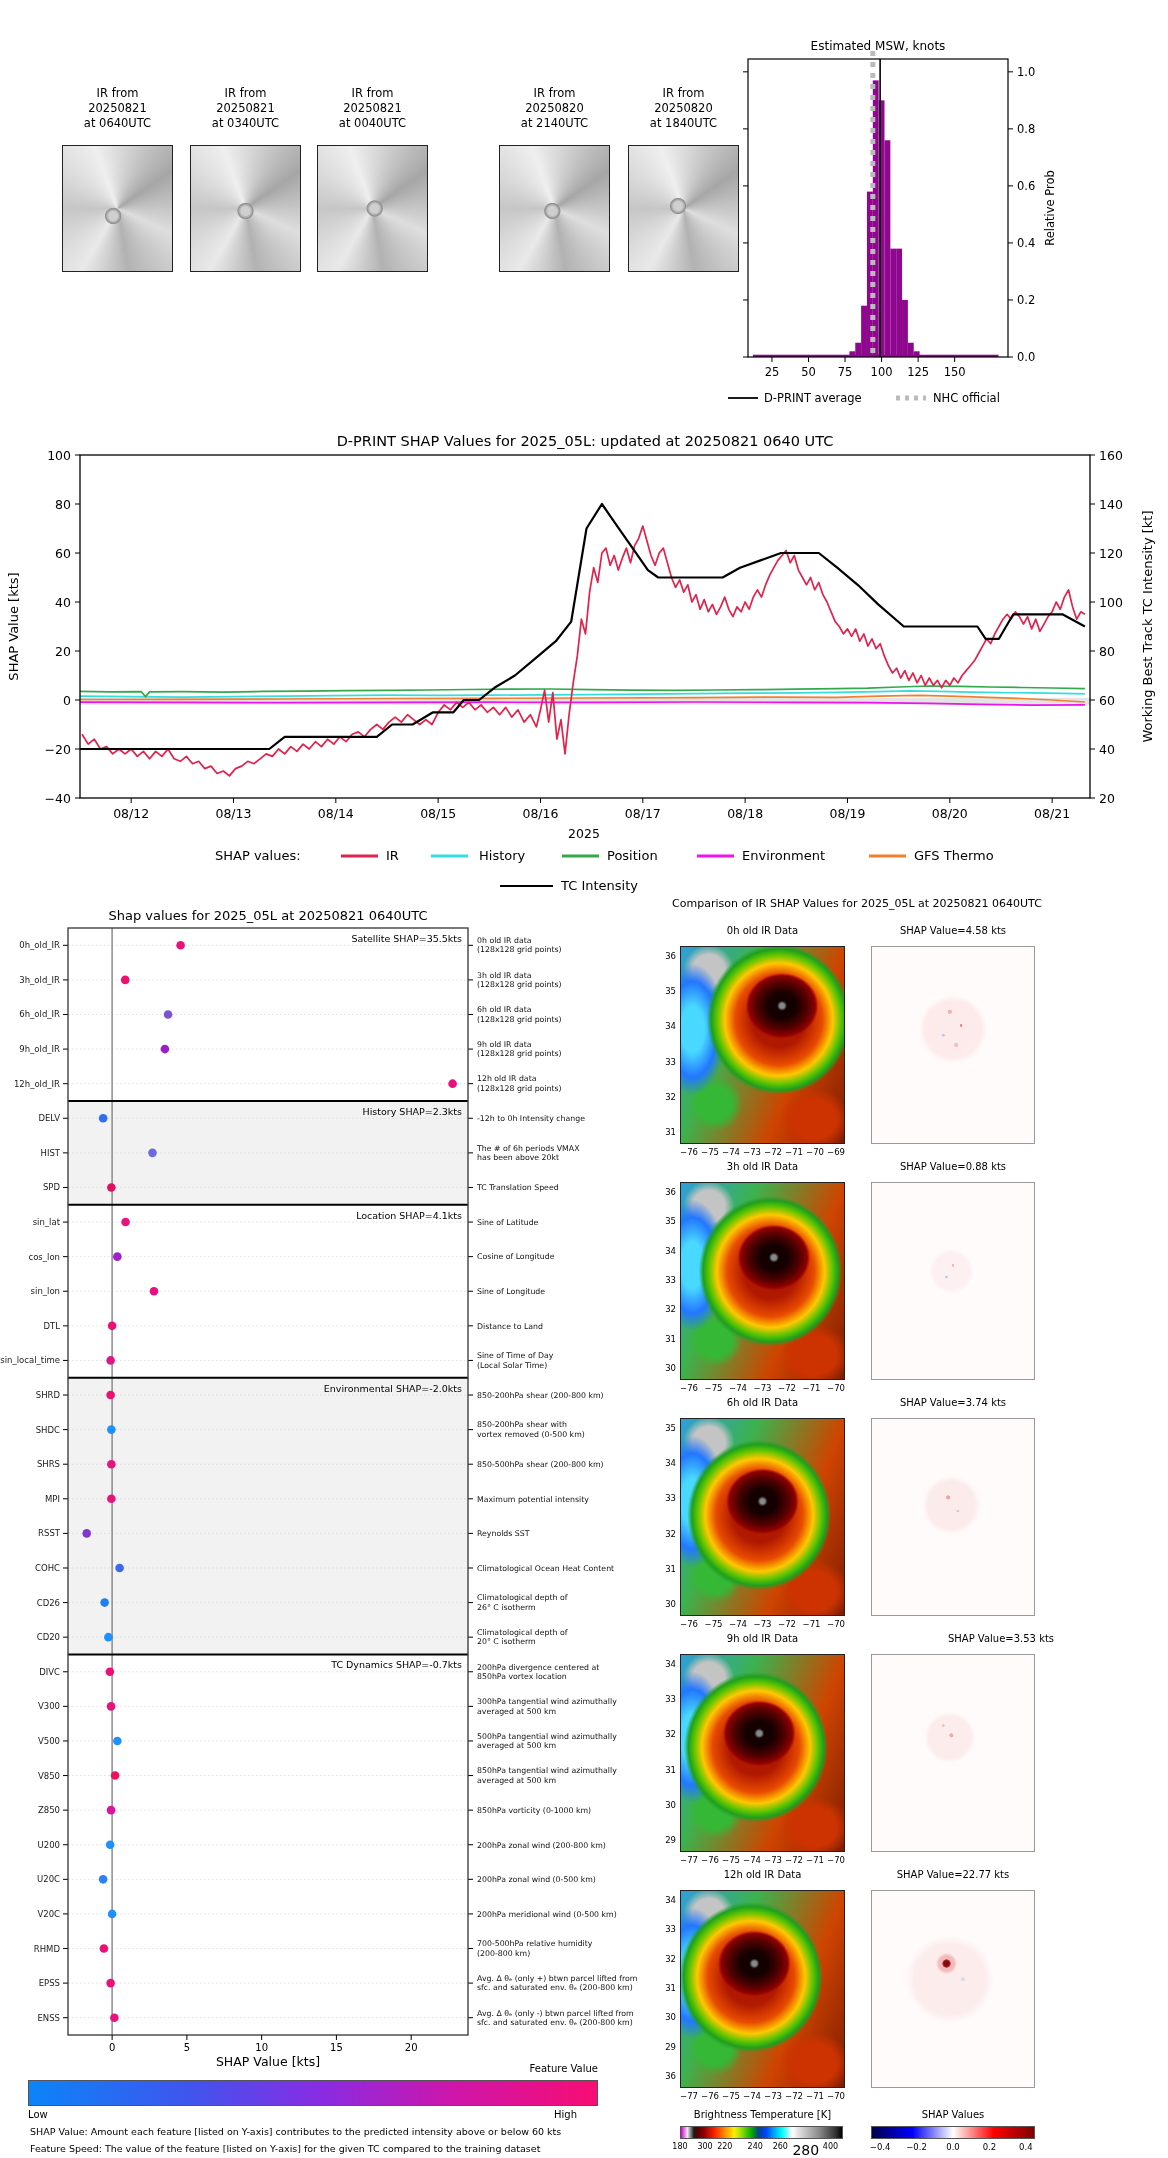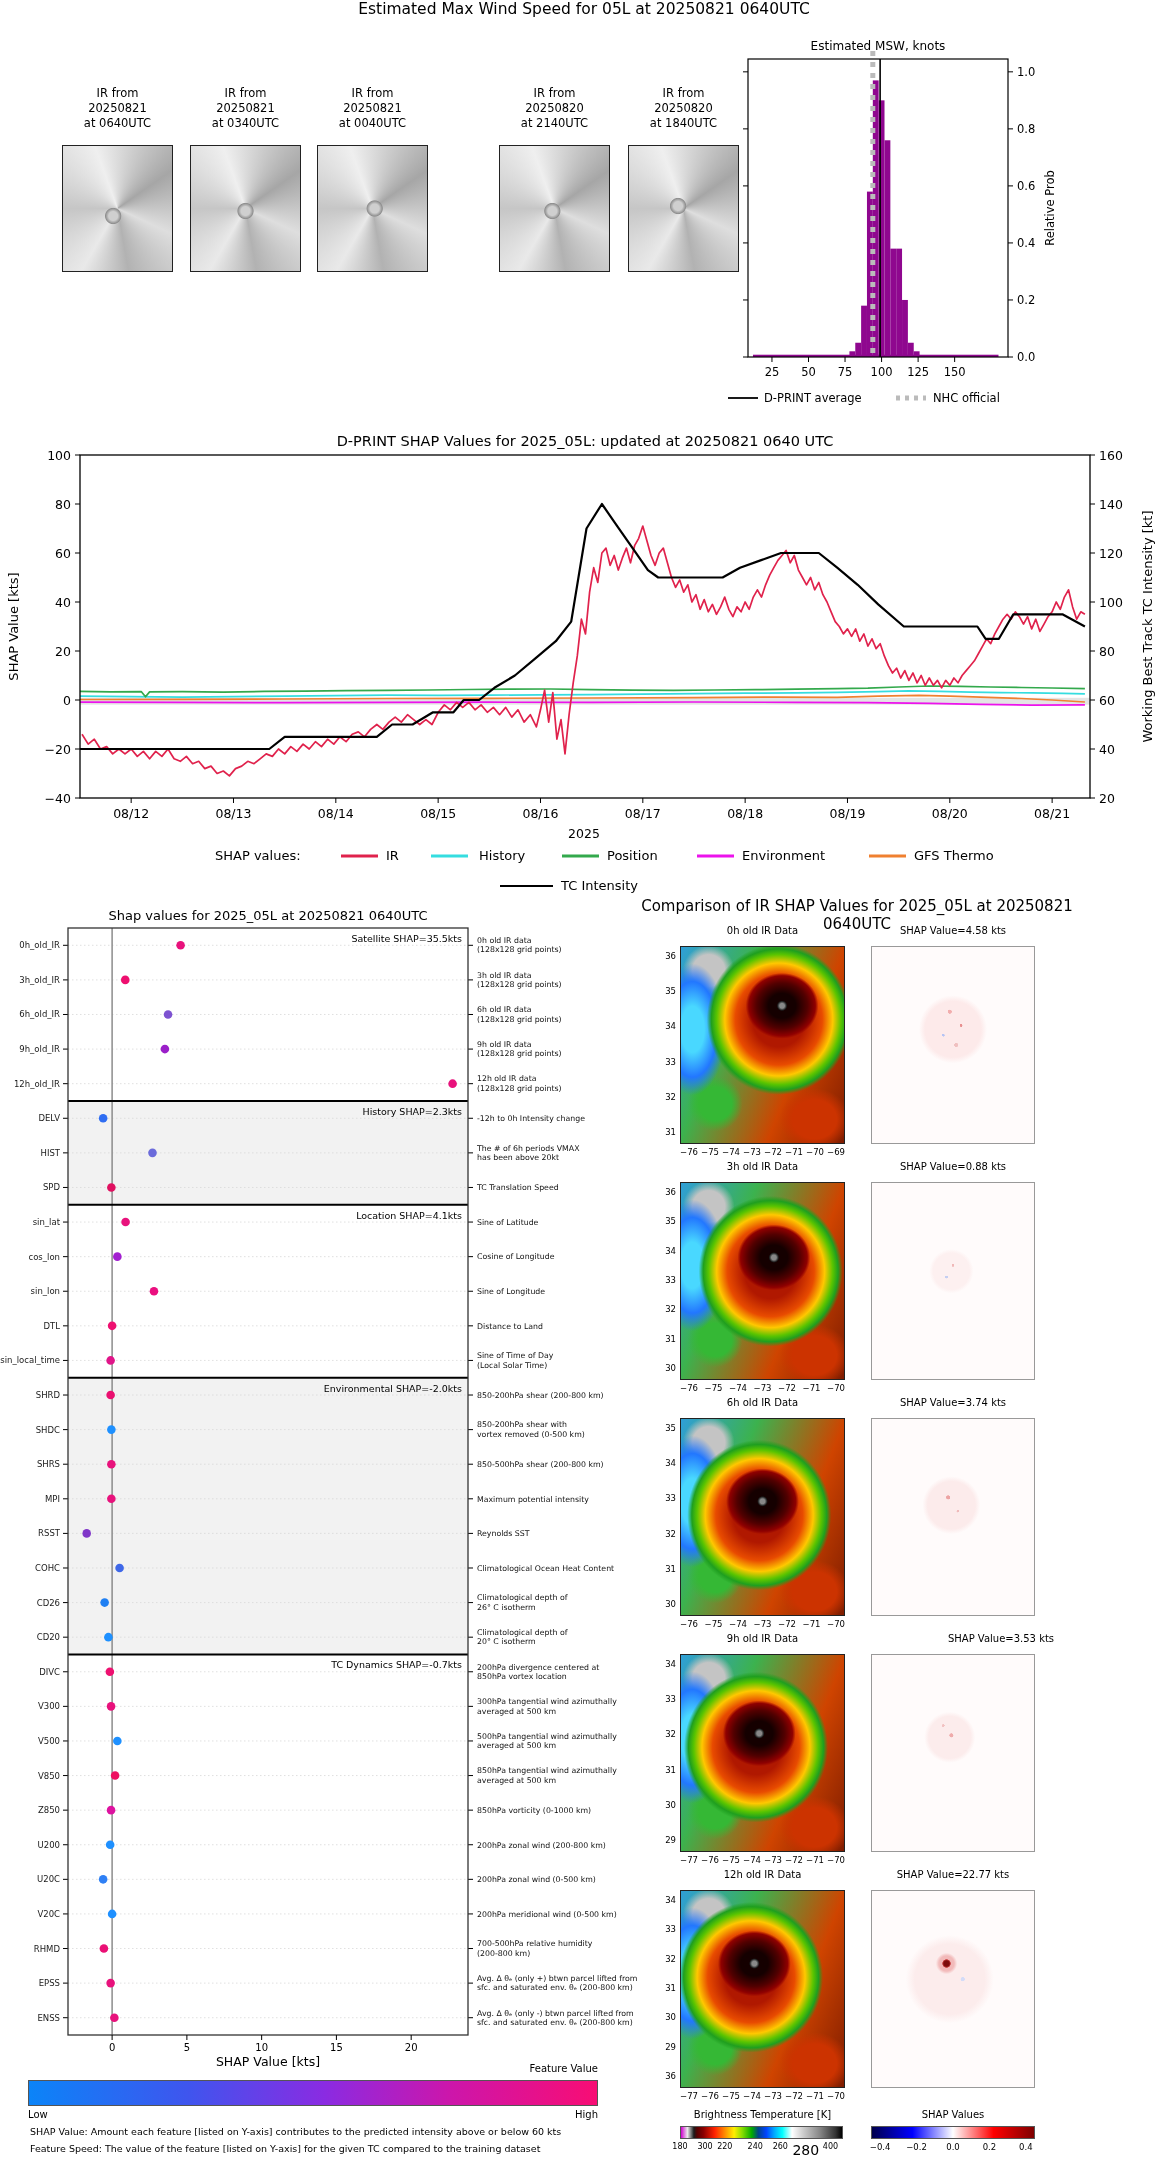--- a/index.html
+++ b/index.html
@@ -62,21 +62,20 @@
       radial-gradient(circle 50px at 48% 45%,#fcecec 0 70%,transparent 88%);}
   .cbar{position:absolute;border:1px solid #555;}
   #fv-bar{background:linear-gradient(90deg,#0b84f8 0%,#3f55ee 28%,#8a2be2 52%,#cc16ab 74%,#f80d74 100%);}
   #bt-bar{background:linear-gradient(90deg,#cf00cf 0%,#ebebeb 4%,#1a1a1a 8%,#550000 10%,#8b0000 14%,#ff2200 21%,#ff8800 27%,#ffee00 33%,#88dd00 38%,#00aa00 44%,#004488 48%,#0044ff 53%,#00aaff 58%,#00ffff 63%,#ffffff 69%,#cccccc 76%,#888888 86%,#333333 96%,#000000 100%);}
   #sv-bar{background:linear-gradient(90deg,#00004c 0%,#0000ff 25%,#ffffff 50%,#ff0000 75%,#7f0000 100%);}
 </style>
 </head>
 <body>
 
 <div id="root">
-  <div class="abs" style="left:0;top:8;width:1168px;text-align:center;font-size:15.5px;">Estimated Max Wind Speed for 05L at 20250821 0640UTC</div>
 
   <div id="thumbs" class="abs" style="left:0;top:0;">
       <div style="position: absolute; left: 50px; top: 86px; width: 135px; text-align: center; font-size: 11.5px; line-height: 1.32; white-space: pre-line;">IR from
 20250821
 at 0640UTC</div>
       <div class="thumb-img thumb-0" style="position: absolute; left: 62px; top: 145px; width: 111px; height: 127px;"></div>
       <div style="position: absolute; left: 178px; top: 86px; width: 135px; text-align: center; font-size: 11.5px; line-height: 1.32; white-space: pre-line;">IR from
 20250821
 at 0340UTC</div>
       <div class="thumb-img thumb-1" style="position: absolute; left: 190px; top: 145px; width: 111px; height: 127px;"></div>
@@ -462,28 +461,28 @@
       <text x="336.411214953271" y="1151" font-size="10" text-anchor="middle" fill="#000">15</text>
       <line x1="411.1775700934579" y1="1135" x2="411.1775700934579" y2="1140" stroke="#000"></line>
       <text x="411.1775700934579" y="1151" font-size="10" text-anchor="middle" fill="#000">20</text>
       <text x="268" y="1166" font-size="12.5" text-anchor="middle" fill="#000">SHAP Value [kts]</text>
       <text x="268" y="20" font-size="13" text-anchor="middle" fill="#000">Shap values for 2025_05L at 20250821 0640UTC</text>
     </svg>
 
   <div class="abs" style="left:448px;top:2063px;width:150px;text-align:right;font-size:10px;">Feature Value</div>
   <div id="fv-bar" class="cbar" style="left:28px;top:2080px;width:570px;height:26px;"></div>
   <div class="abs" style="left:28px;top:2109px;font-size:10px;">Low</div>
-  <div class="abs" style="left:498px;top:2109px;width:100px;text-align:right;font-size:10px;">High</div>
+  <div class="abs" style="left:477px;top:2109px;width:100px;text-align:right;font-size:10px;">High</div>
 
   <div class="abs" style="left:30px;top:2126px;width:620px;font-size:9.5px;">
     <span>SHAP Value: Amount each feature [listed on Y-axis] contributes to the predicted intensity above or below </span><span class="u">60 kts</span>
   </div>
   <div class="abs" style="left:30px;top:2143px;width:620px;font-size:9.5px;">Feature Speed: The value of the feature [listed on Y-axis] for the given TC compared to the training dataset</div>
 
-  <div class="abs" style="left:640px;top:897px;width:434px;text-align:center;font-size:15px;">Comparison of IR SHAP Values for 2025_05L at 20250821 0640UTC</div>
+  <div class="abs" style="left:640px;top:897px;width:434px;text-align:center;font-size:11px;">Comparison of IR SHAP Values for 2025_05L at 20250821 0640UTC</div>
   <div id="cmp" class="abs" style="left:0;top:0;">
       <div style="position: absolute; left: 680px; top: 925px; width: 165px; text-align: center; font-size: 10px;">0h old IR Data</div>
       <div style="position: absolute; left: 871px; top: 925px; width: 164px; text-align: center; font-size: 10px;">SHAP Value=4.58 kts</div>
       <div class="irmap irmap-0" style="position: absolute; left: 680px; top: 946px; width: 165px; height: 198px;"></div>
       <div class="shapmap shapmap-0" style="position: absolute; left: 871px; top: 946px; width: 164px; height: 198px;"></div>
       <div style="position: absolute; left: 648px; top: 951px; width: 28px; text-align: right; font-size: 8.5px;">36</div>
       <div style="position: absolute; left: 648px; top: 986.2px; width: 28px; text-align: right; font-size: 8.5px;">35</div>
       <div style="position: absolute; left: 648px; top: 1021.4px; width: 28px; text-align: right; font-size: 8.5px;">34</div>
       <div style="position: absolute; left: 648px; top: 1056.6px; width: 28px; text-align: right; font-size: 8.5px;">33</div>
       <div style="position: absolute; left: 648px; top: 1091.8px; width: 28px; text-align: right; font-size: 8.5px;">32</div>

